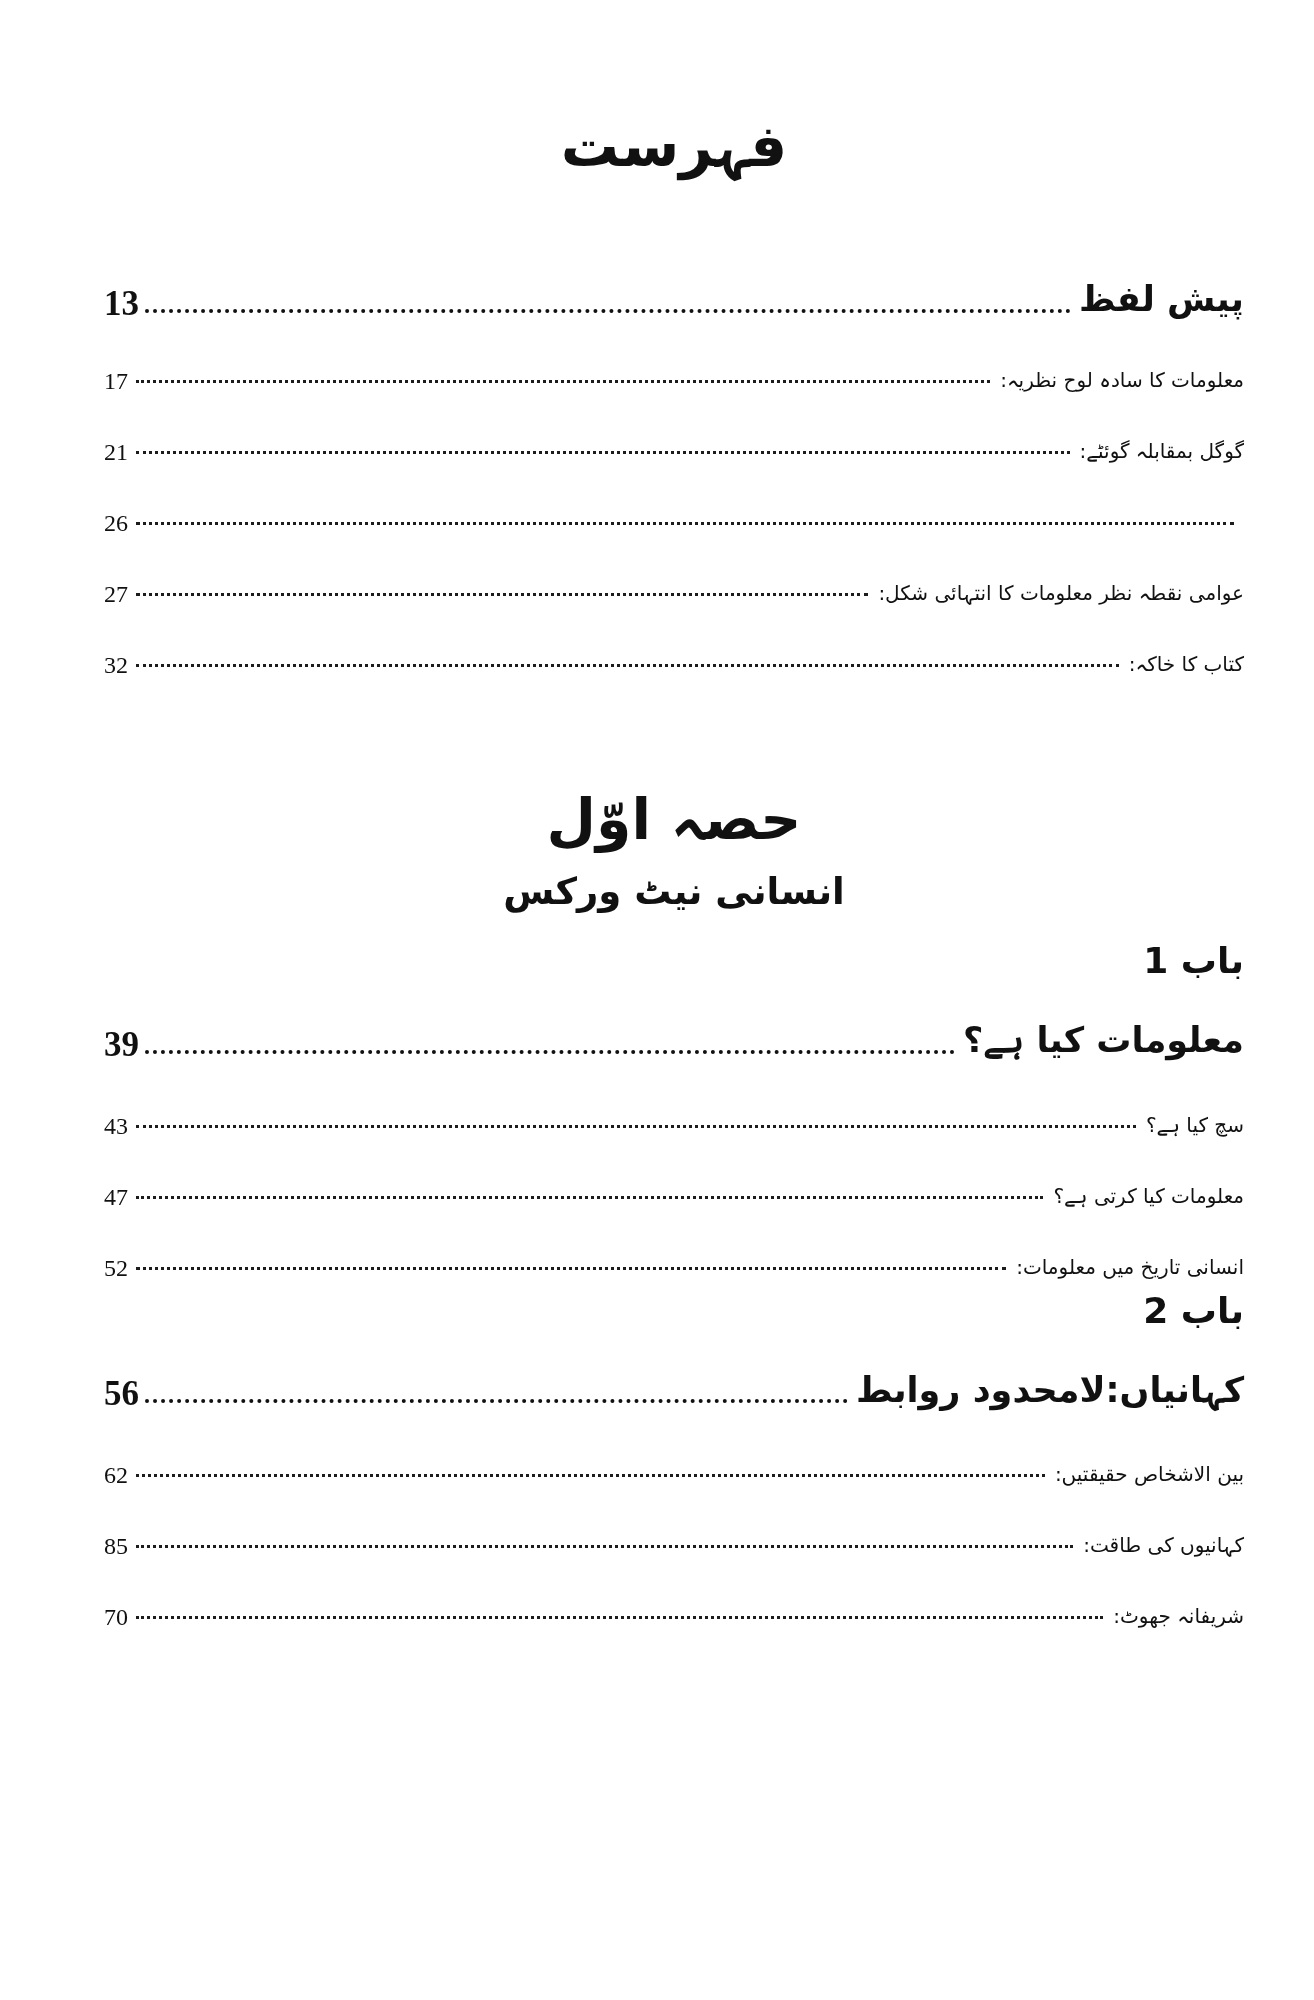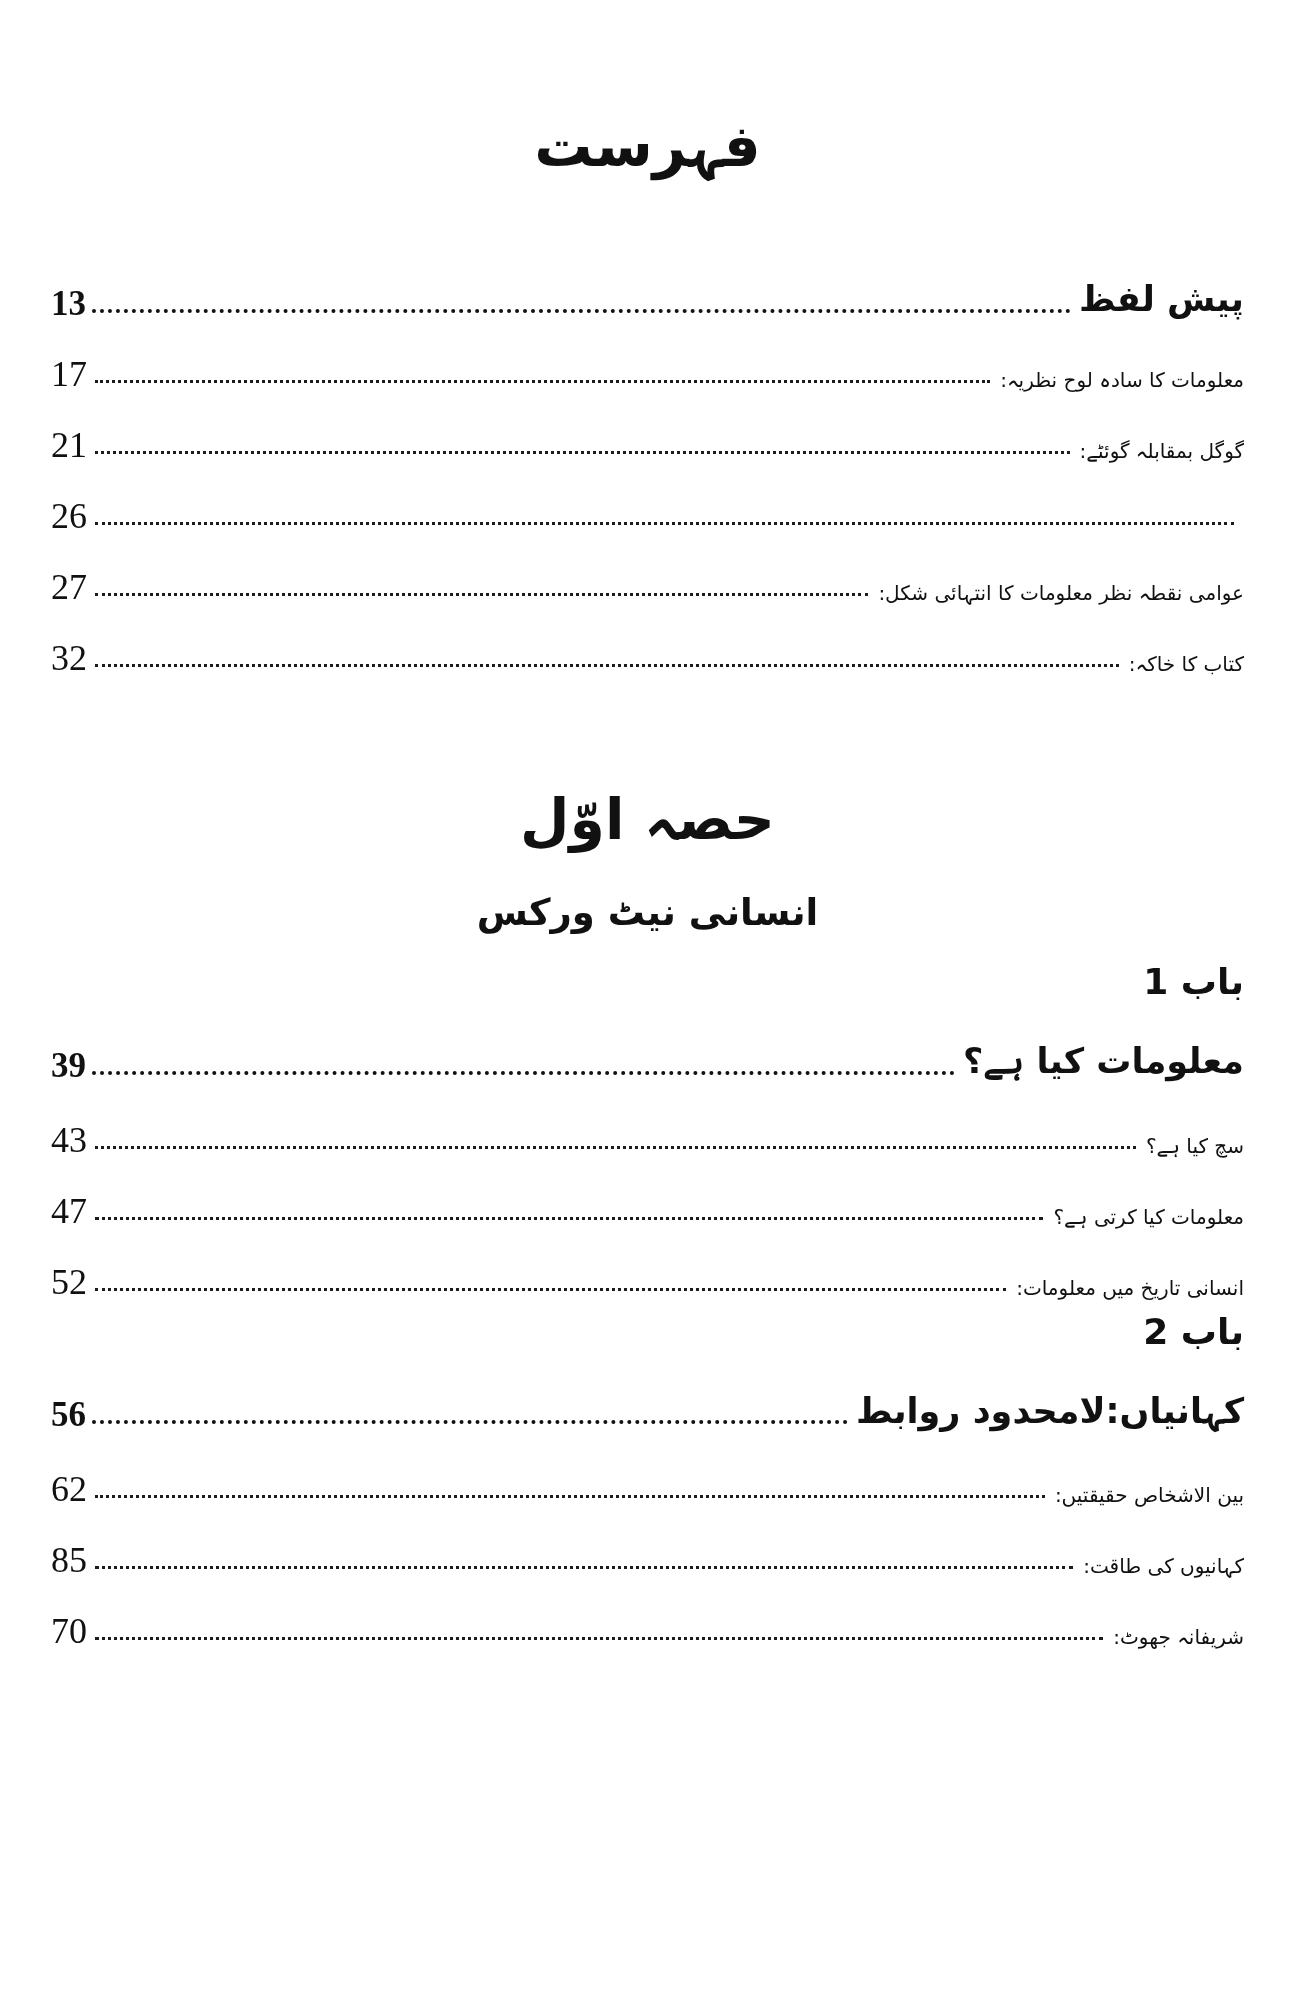--- a/index.html
+++ b/index.html
@@ -11,21 +11,21 @@
   body {
     width: 1314px;
     height: 2000px;
     overflow: hidden;
     font-family: "DejaVu Sans", sans-serif;
   }
   .page {
     box-sizing: border-box;
     width: 1314px;
     height: 1496px;
-    padding: 0 70px 0 51px;
+    padding: 0 70px 0 104px;
   }
 
   
   .doc-title {
     padding-top: 102px;
     text-align: center;
     font-size: 58px;
     font-weight: bold;
     line-height: 1.55;
     direction: rtl;
@@ -46,21 +46,21 @@
     white-space: nowrap;
   }
   .toc-dots {
     flex: 1 1 auto;
     border-bottom: 3px dotted #1c1c1c;
     margin: 0 10px 18px 8px;
     min-width: 40px;
   }
   .toc-num {
     font-family: "Liberation Serif", serif;
-    font-size: 36px;
+    font-size: 24px;
     direction: ltr;
     padding-bottom: 6px;
   }
 
   
   .toc-row.main { height: 80px; }
   .toc-row.main .toc-label {
     font-size: 35px;
     font-weight: bold;
   }
@@ -81,21 +81,21 @@
   }
   .part-title {
     font-size: 57px;
     font-weight: bold;
     line-height: 1.5;
   }
   .part-subtitle {
     font-size: 37px;
     font-weight: 600;
     line-height: 1.5;
-    margin-top: 23px;
+    margin-top: 2px;
   }
 
   
   .chapter-heading {
     direction: rtl;
     text-align: right;
     font-size: 36px;
     font-weight: bold;
     line-height: 1.3;
   }

